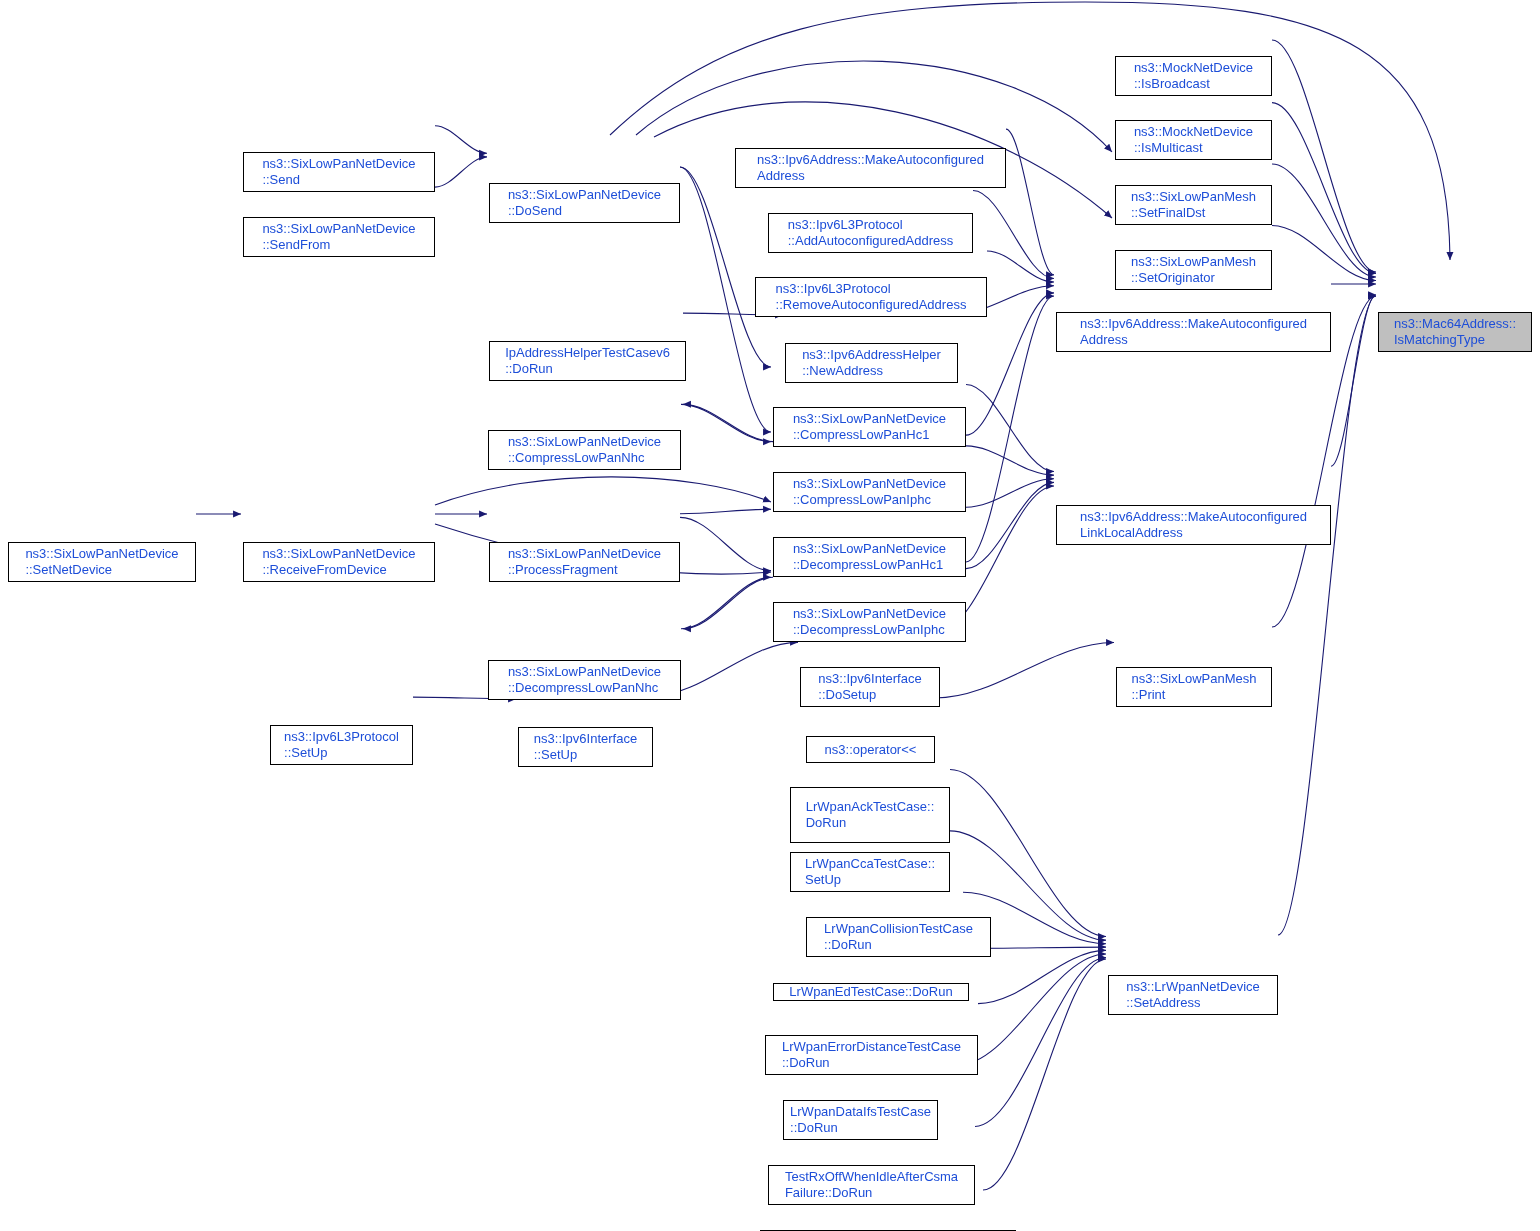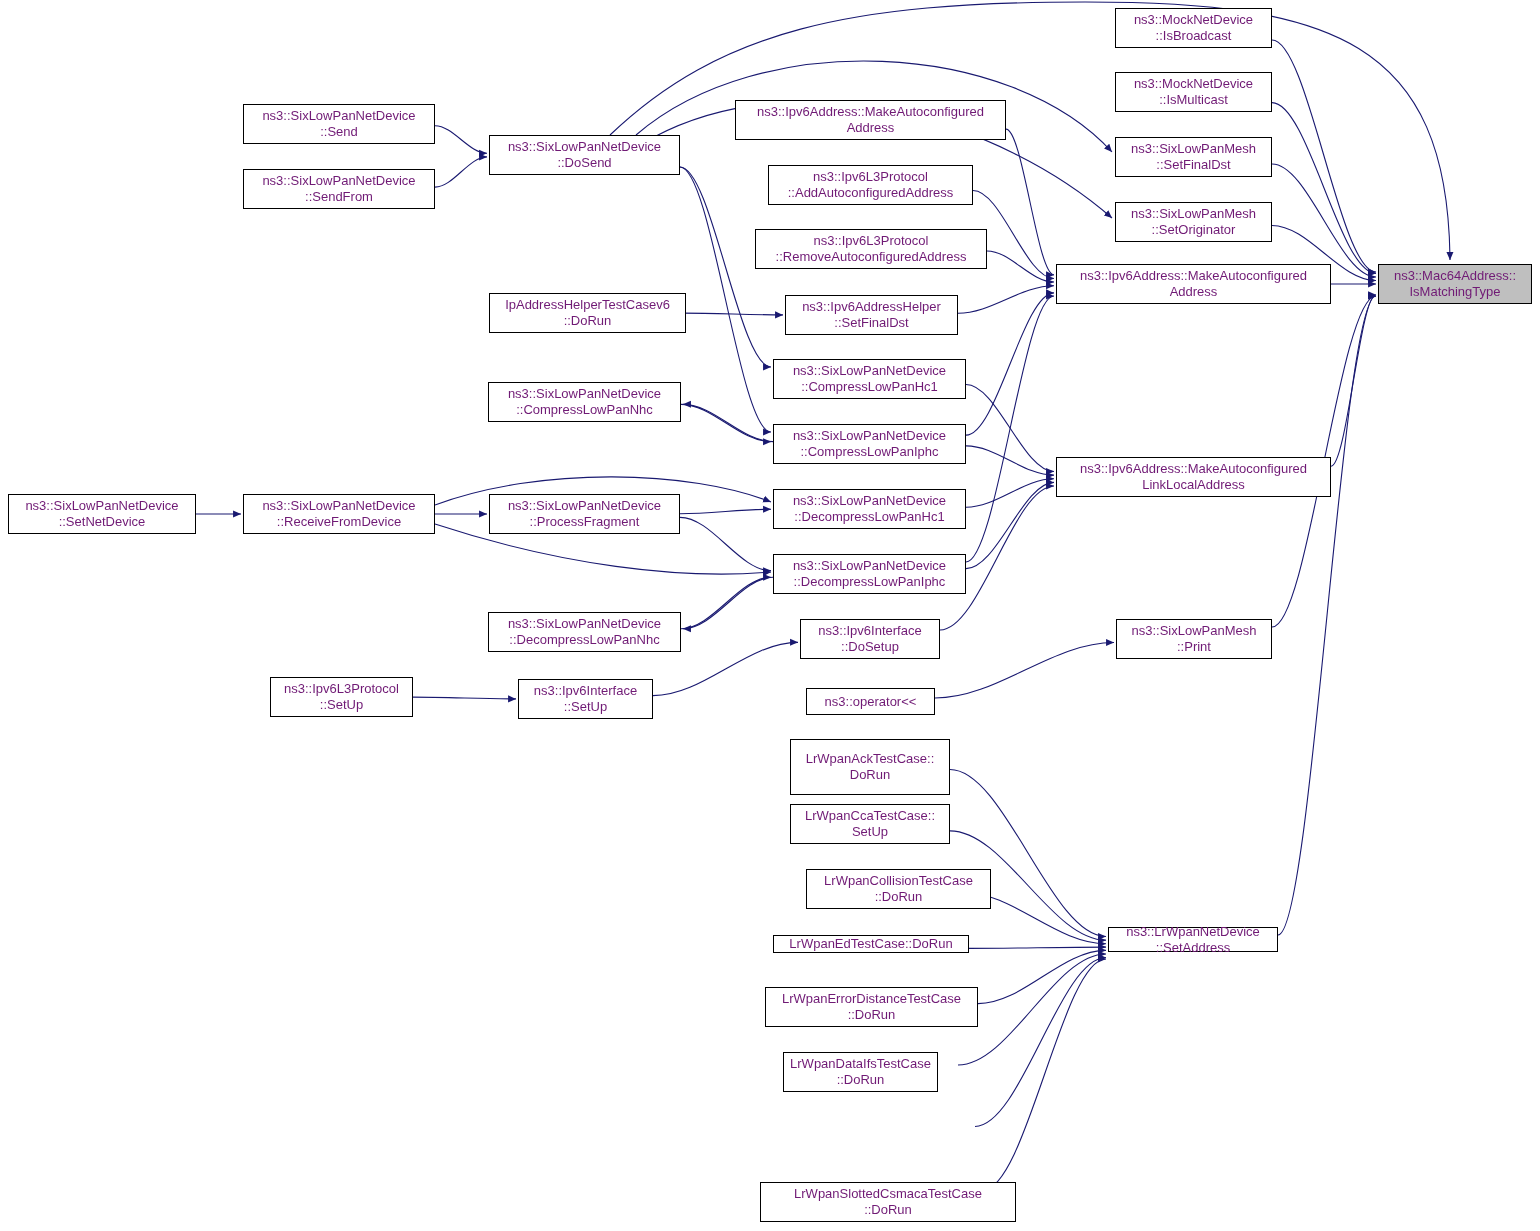--- a/index.html
+++ b/index.html
@@ -10,30 +10,30 @@
     background:#ffffff;
     font-family:"Liberation Sans","DejaVu Sans",sans-serif;
     overflow:hidden;
   }
   #edges{position:absolute;left:0;top:0;pointer-events:none;}
   .node{
     position:absolute;
     box-sizing:border-box;
     border:1px solid #000000;
     background:var(--node-bg,#ffffff);
-    color:#701a75;
+    color:#1d4ed8;
     display:flex;
     align-items:center;
     justify-content:center;
-    text-align:center;
     font-size:13px;
     line-height:16px;
     white-space:pre-line;
     cursor:pointer;
     z-index:2;
+    margin-top:48px;
   }
   .node.focus{
     background:var(--focus-bg,#bfbfbf);
     cursor:default;
   }
 </style>
 </head>
 <body>
 
 <div id="canvas" style="--node-bg: #ffffff; --focus-bg: #bfbfbf;">
@@ -117,21 +117,21 @@
   <div class="node" style="left:768px;top:165px;width:205px;height:40px">ns3::Ipv6L3Protocol
 ::AddAutoconfiguredAddress</div>
   <div class="node" style="left:755px;top:229px;width:232px;height:40px">ns3::Ipv6L3Protocol
 ::RemoveAutoconfiguredAddress</div>
   <div class="node" style="left:1056px;top:264px;width:275px;height:40px">ns3::Ipv6Address::MakeAutoconfigured
 Address</div>
 
   <div class="node" style="left:489px;top:293px;width:197px;height:40px">IpAddressHelperTestCasev6
 ::DoRun</div>
   <div class="node" style="left:785px;top:295px;width:173px;height:40px">ns3::Ipv6AddressHelper
-::SetFinalDst</div>
+::NewAddress</div>
 
   <div class="node" style="left:773px;top:359px;width:193px;height:40px">ns3::SixLowPanNetDevice
 ::CompressLowPanHc1</div>
   <div class="node" style="left:488px;top:382px;width:193px;height:40px">ns3::SixLowPanNetDevice
 ::CompressLowPanNhc</div>
   <div class="node" style="left:773px;top:424px;width:193px;height:40px">ns3::SixLowPanNetDevice
 ::CompressLowPanIphc</div>
   <div class="node" style="left:1056px;top:457px;width:275px;height:40px">ns3::Ipv6Address::MakeAutoconfigured
 LinkLocalAddress</div>
 
@@ -158,22 +158,24 @@
 ::SetUp</div>
   <div class="node" style="left:806px;top:688px;width:129px;height:27px">ns3::operator&lt;&lt;</div>
 
   <div class="node" style="left:790px;top:739px;width:160px;height:56px">LrWpanAckTestCase::
 DoRun</div>
   <div class="node" style="left:790px;top:804px;width:160px;height:40px">LrWpanCcaTestCase::
 SetUp</div>
   <div class="node" style="left:806px;top:869px;width:185px;height:40px">LrWpanCollisionTestCase
 ::DoRun</div>
   <div class="node" style="left:773px;top:935px;width:196px;height:18px">LrWpanEdTestCase::DoRun</div>
-  <div class="node" style="left:1108px;top:927px;width:170px;height:25px">ns3::LrWpanNetDevice
+  <div class="node" style="left:1108px;top:927px;width:170px;height:40px">ns3::LrWpanNetDevice
 ::SetAddress</div>
   <div class="node" style="left:765px;top:987px;width:213px;height:40px">LrWpanErrorDistanceTestCase
 ::DoRun</div>
   <div class="node" style="left:783px;top:1052px;width:155px;height:40px">LrWpanDataIfsTestCase
 ::DoRun</div>
+  <div class="node" style="left:768px;top:1117px;width:207px;height:40px">TestRxOffWhenIdleAfterCsma
+Failure::DoRun</div>
   <div class="node" style="left:760px;top:1182px;width:256px;height:40px">LrWpanSlottedCsmacaTestCase
 ::DoRun</div>
 
 </div>
 
 </body></html>

